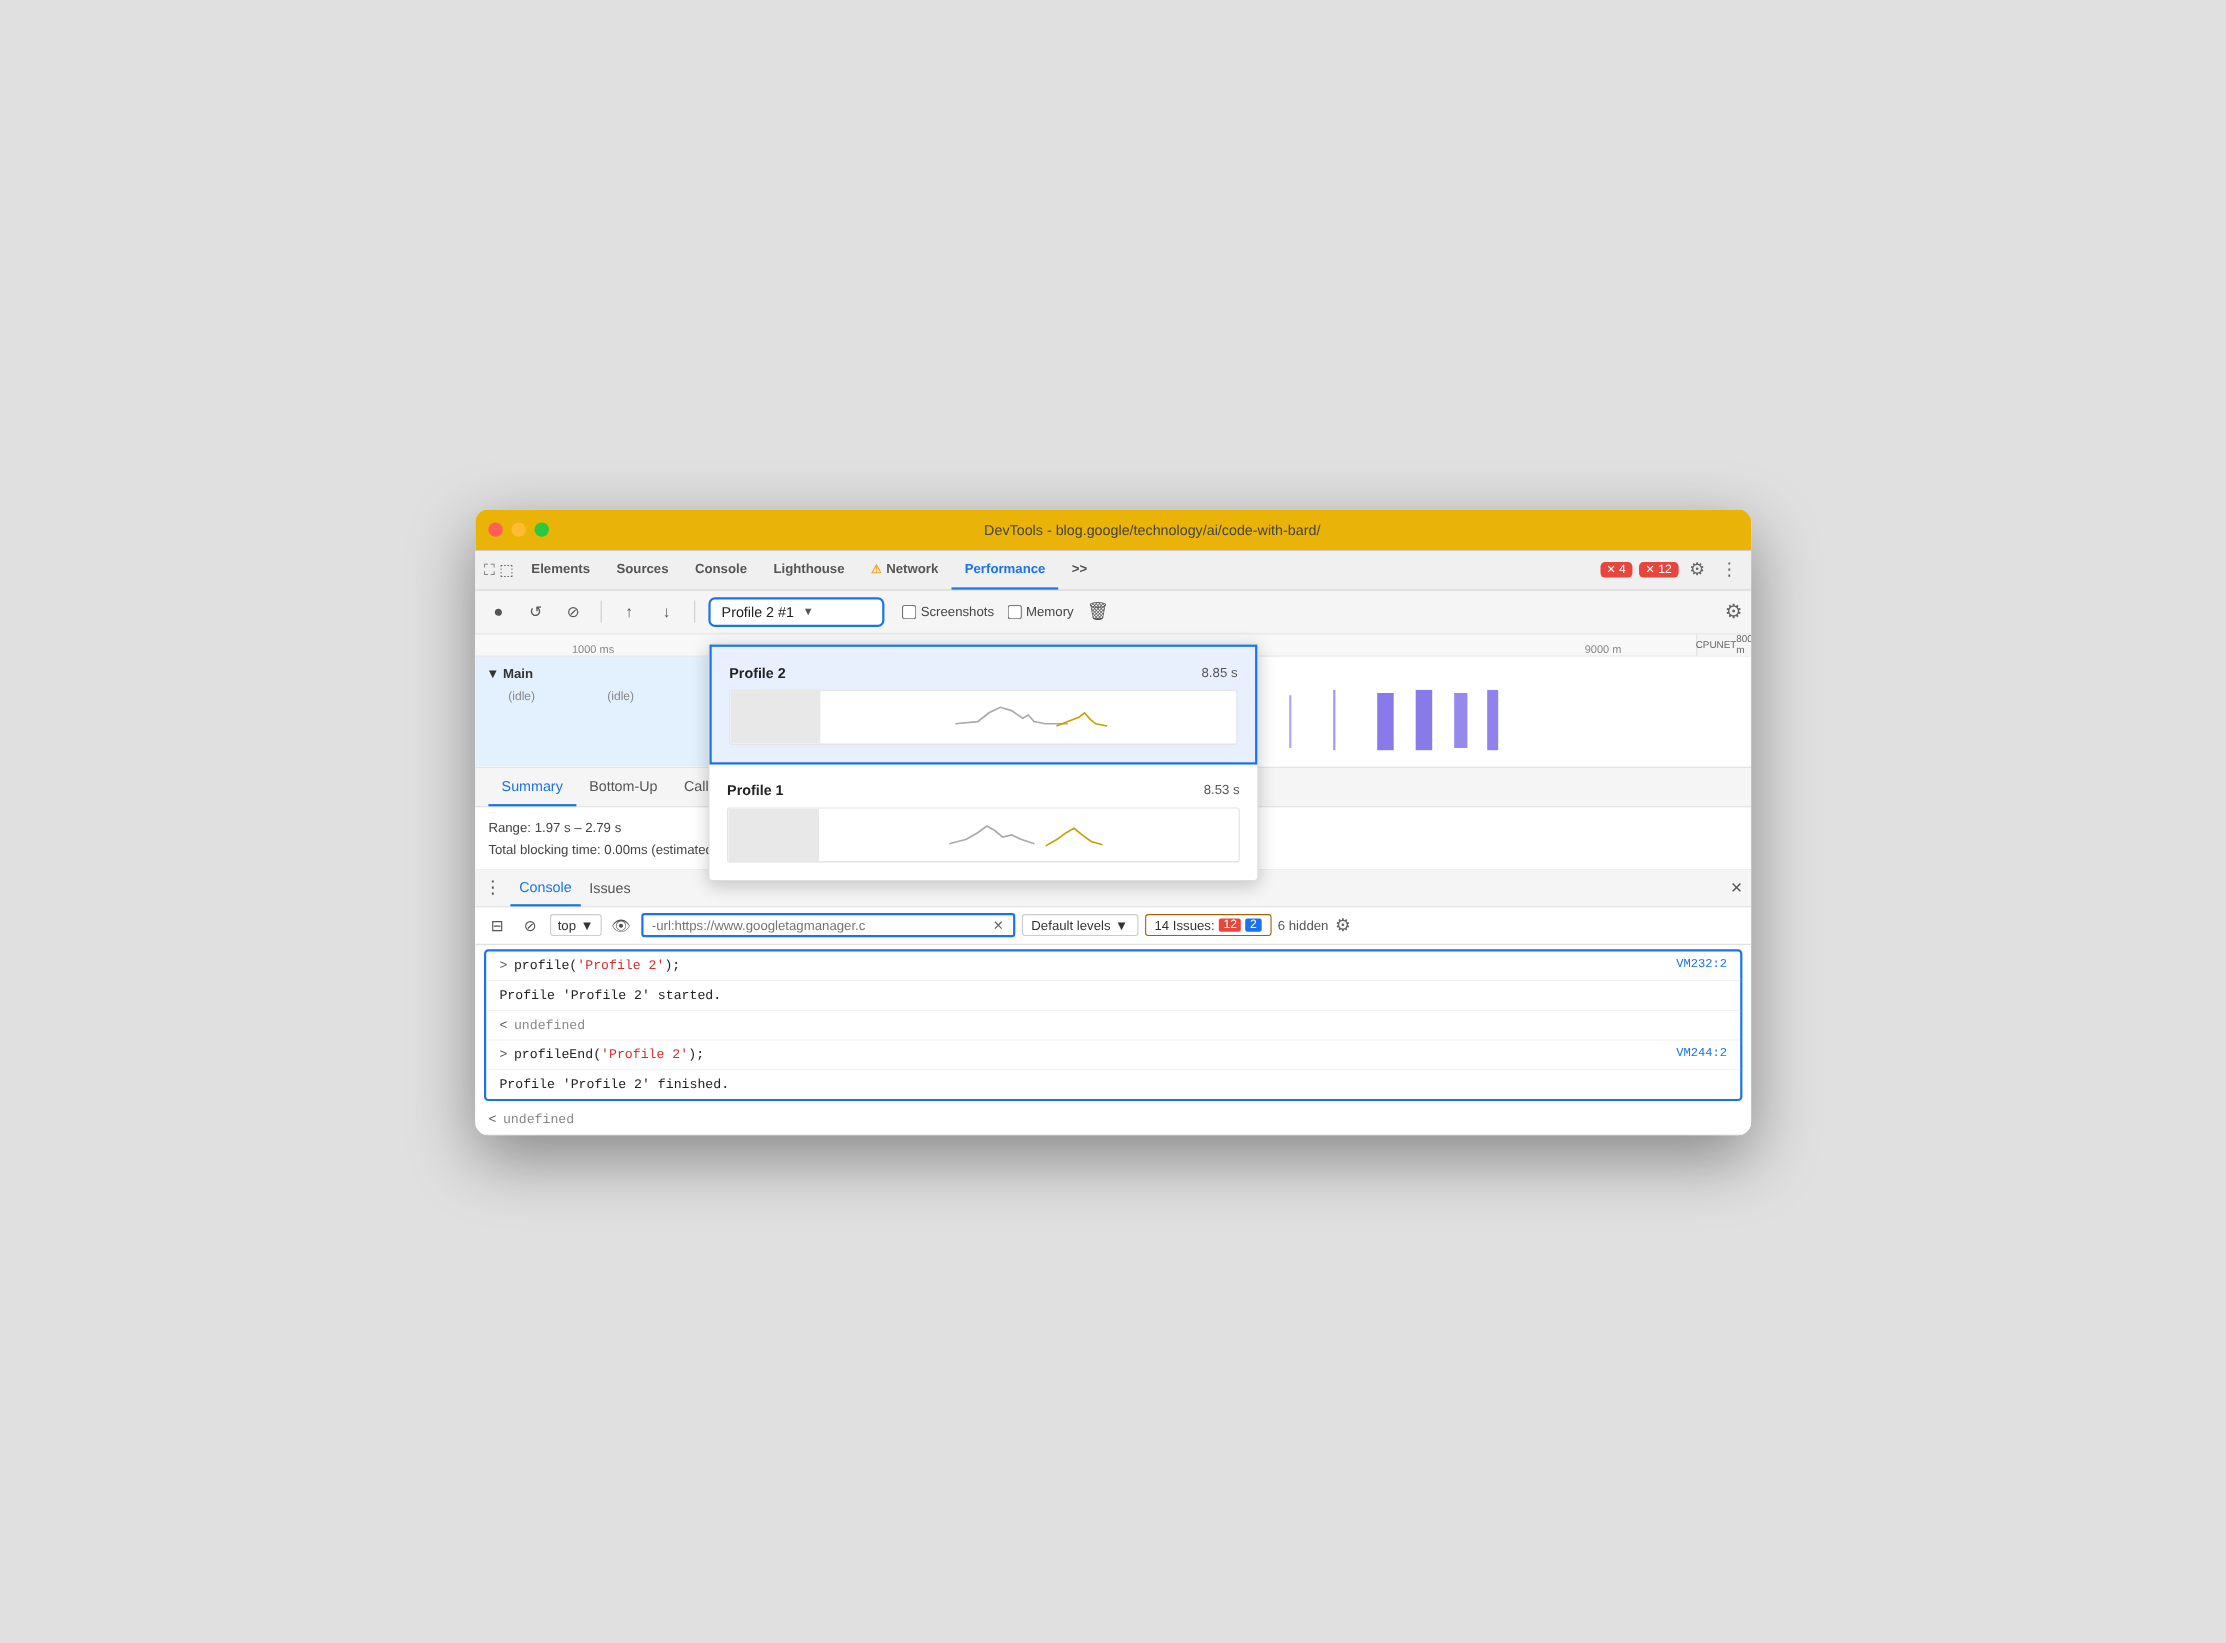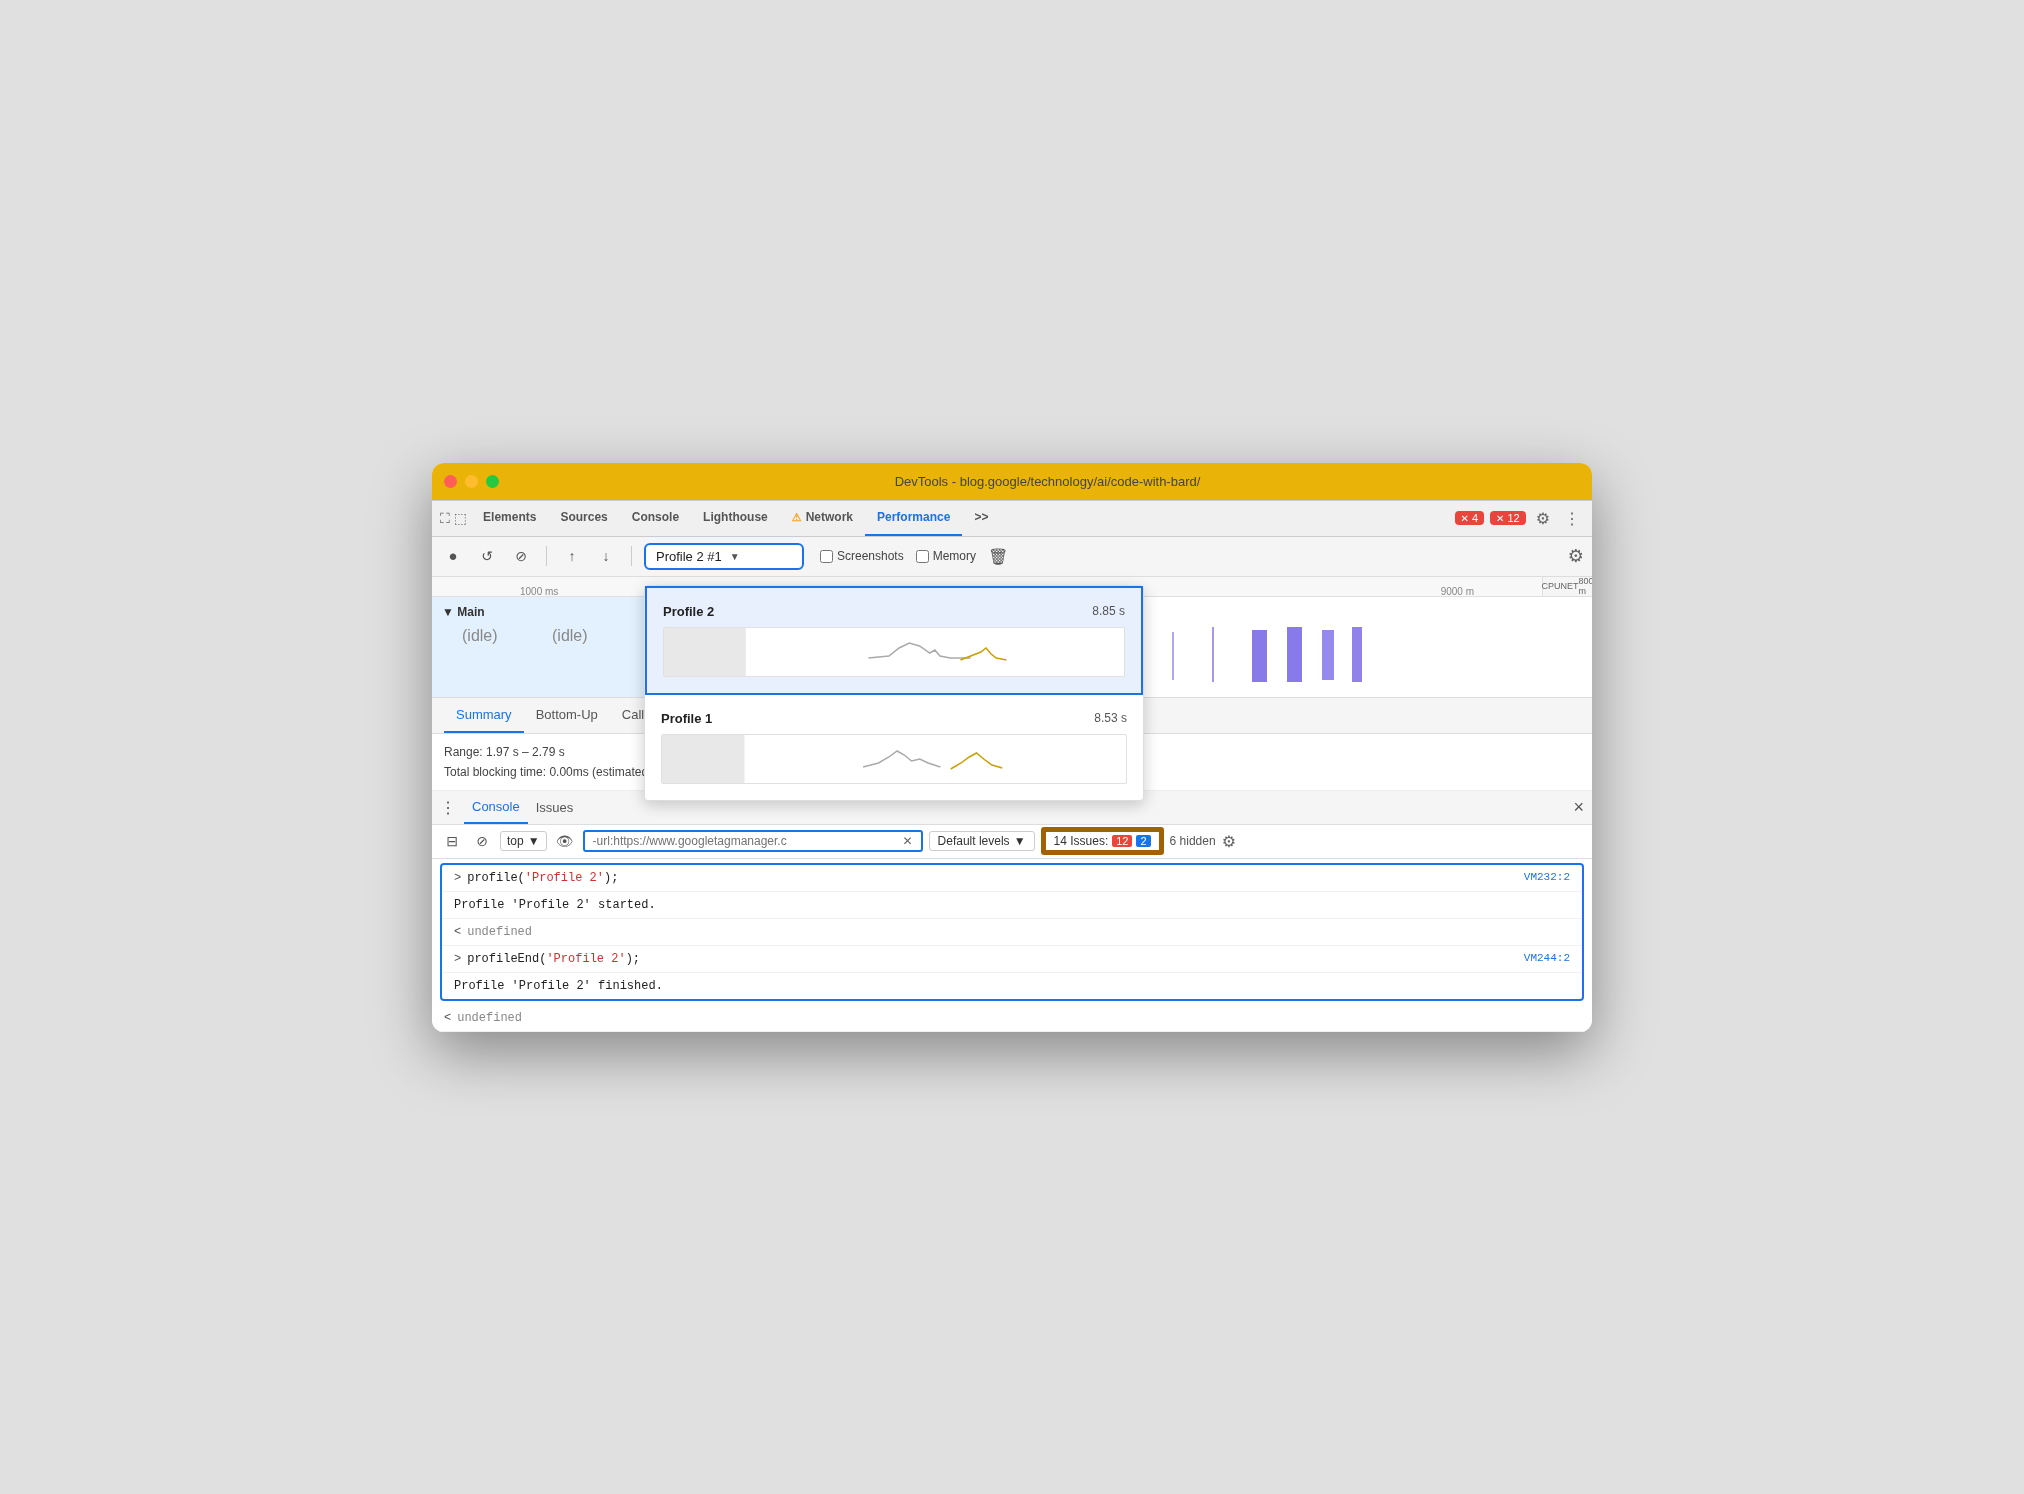--- a/index.html
+++ b/index.html
@@ -234,21 +234,21 @@
     .main-track-label {
       position: absolute;
       left: 10px;
       top: 8px;
       font-size: 12px;
       color: #333;
       font-weight: 600;
     }
     .idle-label {
       position: absolute;
-      font-size: 16px;
+      font-size: 11px;
       color: #888;
     }
     
     .purple-bars {
       position: absolute;
       left: 0;
       top: 30px;
       width: 100%;
       height: 60px;
     }
@@ -447,21 +447,21 @@
       background: white;
       cursor: pointer;
       display: flex;
       align-items: center;
       gap: 4px;
     }
     .issues-badge {
       display: flex;
       align-items: center;
       gap: 4px;
-      border: 5px solid #a16207;
+      border: 1px solid #a16207;
       border-radius: 3px;
       padding: 2px 8px;
       font-size: 12px;
       color: #333;
       background: white;
     }
     .err-badge {
       background: #e8453c;
       color: white;
       border-radius: 2px;

